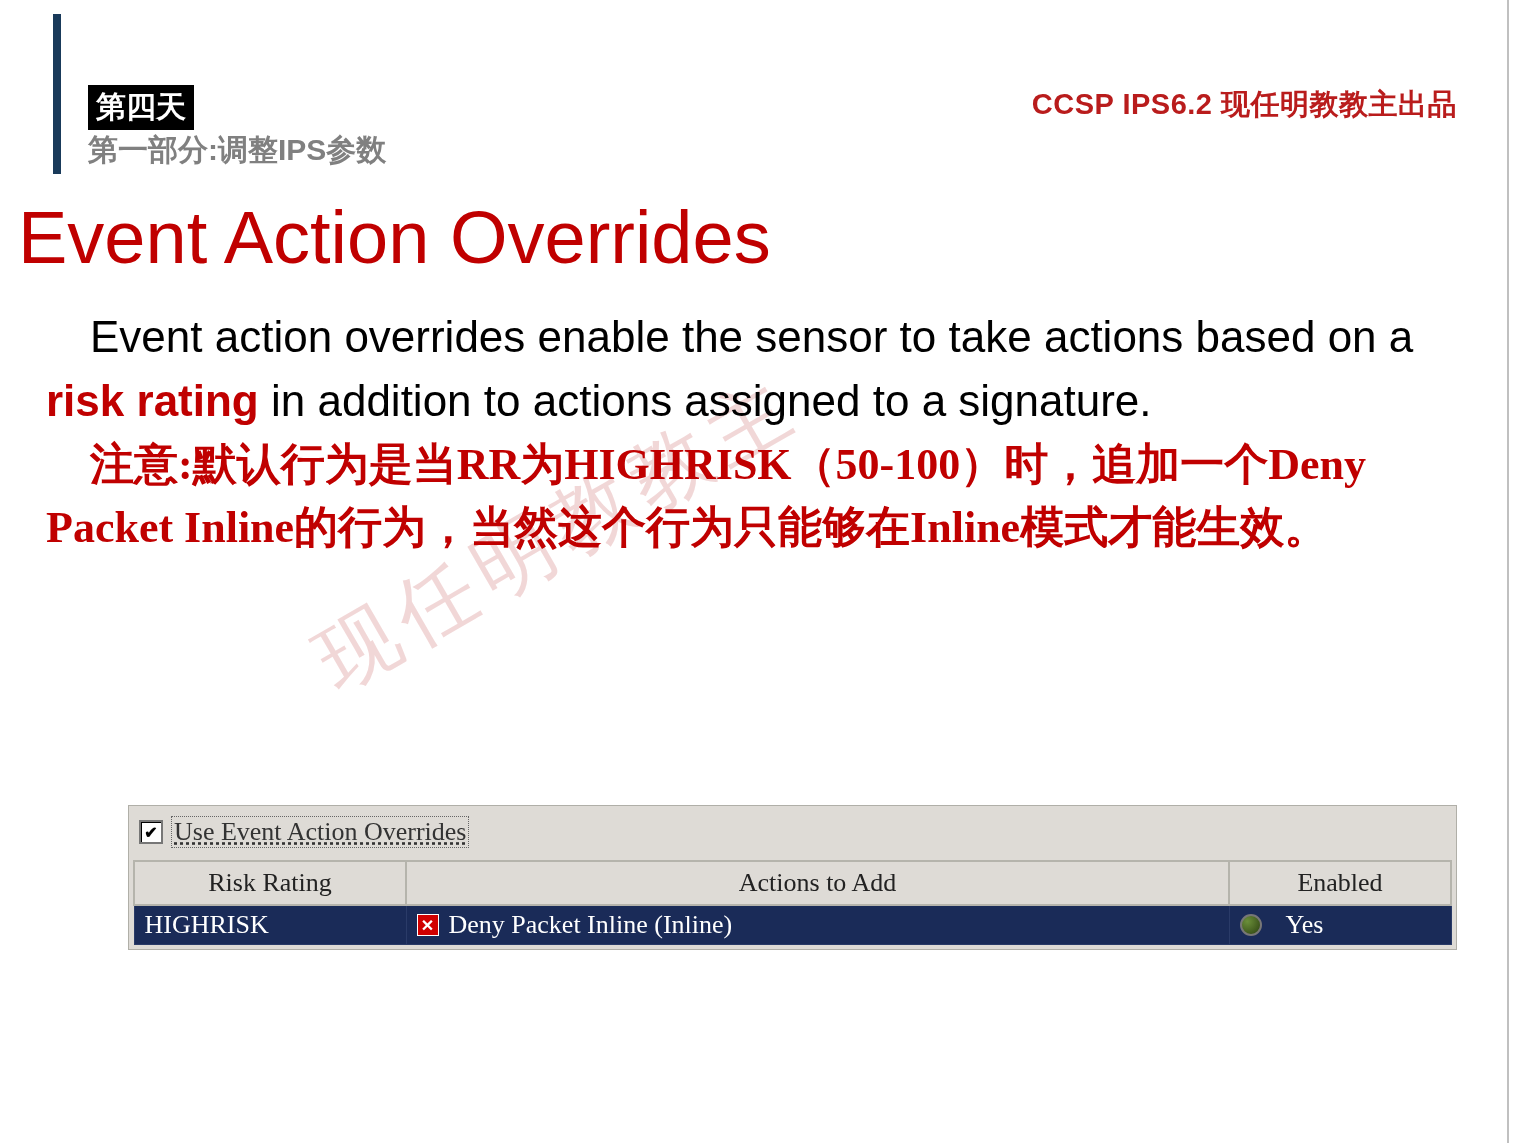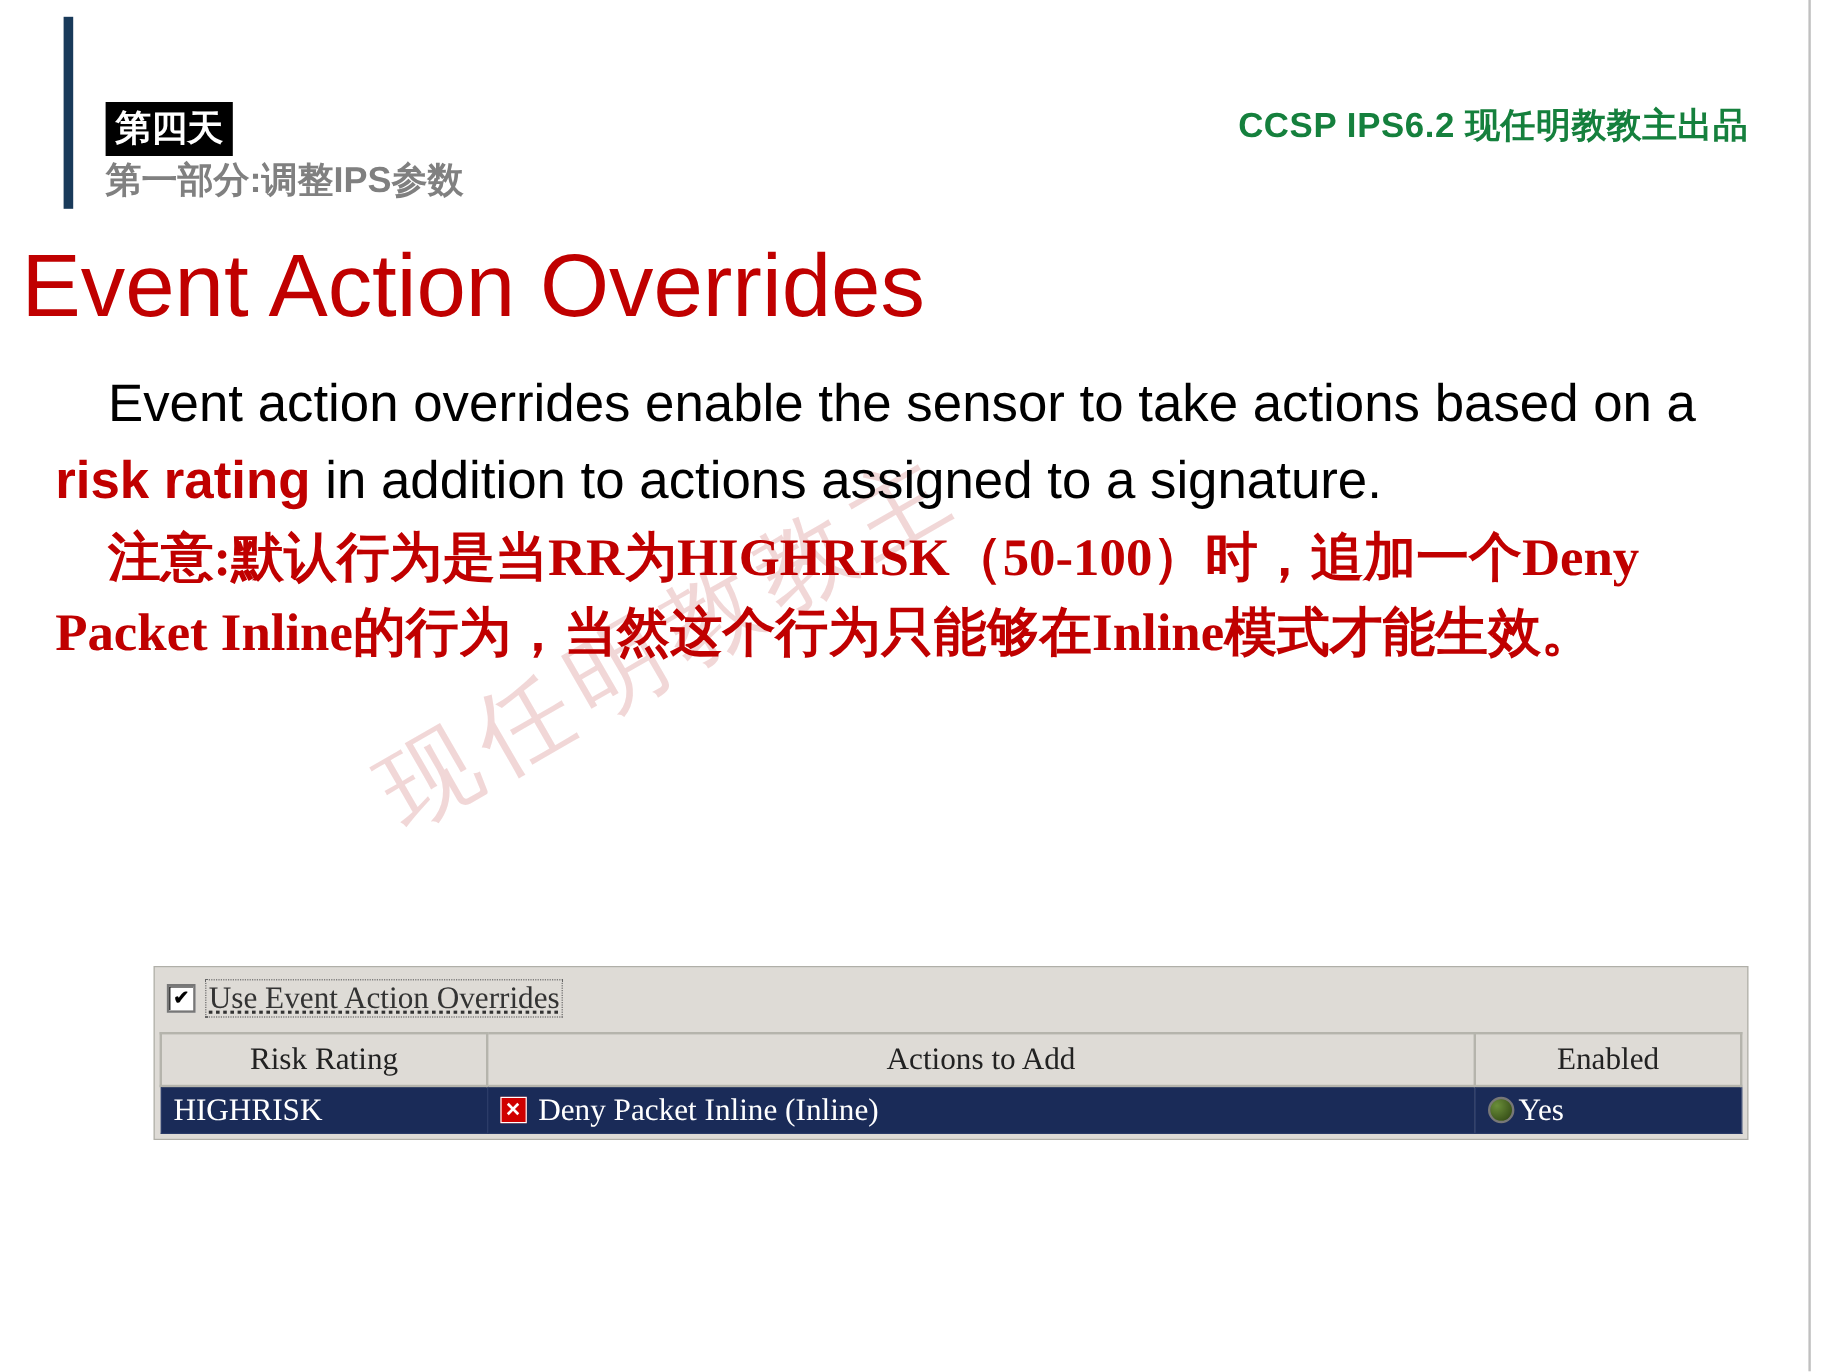--- a/index.html
+++ b/index.html
@@ -52,21 +52,21 @@
     font-size: 30px;
     font-weight: bold;
     color: #808080;
   }
   .brand {
     position: absolute;
     right: 50px;
     top: 85px;
     font-size: 29px;
     font-weight: bold;
-    color: #15803d;
+    color: #b91c1c;
     letter-spacing: 0.5px;
   }
   .slide-title {
     position: absolute;
     top: 195px;
     left: 0;
     right: 0;
     text-align: left;
     font-size: 74px;
     font-weight: 400;
@@ -176,21 +176,21 @@
     align-items: center;
     justify-content: center;
     color: #fff;
     font-size: 16px;
     font-weight: bold;
     border: 1px solid #fff;
   }
   .enabled-cell {
     display: flex;
     align-items: center;
-    gap: 4px;
+    gap: 24px;
   }
   .dot-icon {
     width: 18px;
     height: 18px;
     border-radius: 50%;
     background: radial-gradient(circle at 30% 30%, #6b8f3a, #2b4010);
     border: 2px solid #777;
   }
 </style>
 </head>

